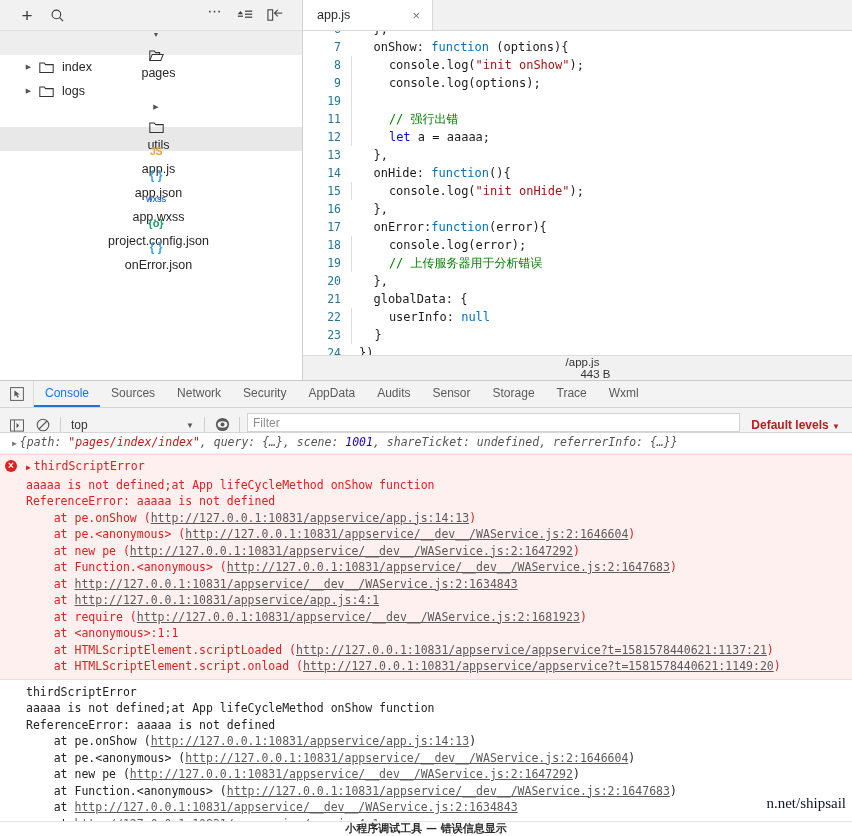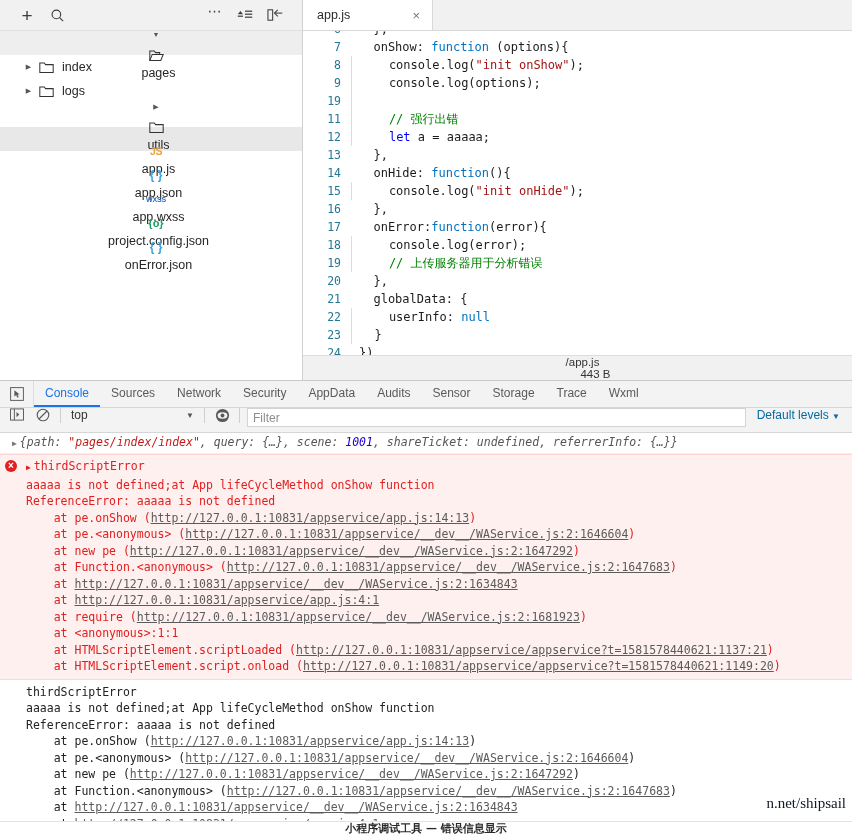--- a/index.html
+++ b/index.html
@@ -83,32 +83,32 @@
   
   .devtools { flex: 1; display: flex; flex-direction: column; background: #fff; min-height: 0; }
   .dt-tabs { height: 27px; display: flex; align-items: stretch; background: #f3f3f3;
              border-bottom: 1px solid #d6d6d6; }
   .dt-inspect { width: 34px; display: flex; align-items: center; justify-content: center;
                 border-right: 1px solid #dcdcdc; color: #5a5a5a; }
   .dt-tab { padding: 0 11px; display: flex; align-items: center; font-size: 12px; color: #5a5a5a;
             border-bottom: 2px solid transparent; }
   .dt-tab.active { color: #1a73e8; border-bottom-color: #1a73e8; }
 
-  .dt-filterbar { height: 25px; display: flex; align-items: flex-start; background: #f3f3f3;
+  .dt-filterbar { height: 25px; display: flex; align-items: flex-end; background: #f3f3f3;
                   border-bottom: 1px solid #d6d6d6; padding: 0 4px; }
   .fb-btn { width: 26px; display: flex; align-items: center; justify-content: center; color: #5a5a5a; }
   .fb-sep { width: 1px; height: 15px; background: #cfcfcf; margin: 0 4px; }
   .ctx-select { display: flex; align-items: center; width: 135px; font-size: 12px; color: #333;
                 padding-left: 6px; justify-content: space-between; padding-right: 6px;}
   .ctx-caret { font-size: 8px; color: #555; }
   .filter-input { flex: 1; height: 19px; background: #fff; border: 1px solid #d3d3d3;
                   font-size: 12px; color: #333; padding: 0 5px; margin: 0 3px;
                   font-family: "Liberation Sans", sans-serif; outline: none; }
   .filter-input::placeholder { color: #8e8e8e; }
-  .levels { font-size: 12px; color: #0369a1; padding: 0 8px; white-space: nowrap; }
+  .levels { font-size: 12px; color: #b91c1c; padding: 0 8px; white-space: nowrap; font-weight: bold; }
   .levels .caret { font-size: 8px; }
 
   .console-body { flex: 1; overflow: hidden; position: relative;
                   font-family: "DejaVu Sans Mono", monospace; font-size: 11.5px; }
   .msg-obj { padding: 2px 0 2px 12px; border-bottom: 1px solid #f0f0f0; font-style: italic;
              color: #555; line-height: 15px; white-space: nowrap; }
   .msg-obj .tri { color: #7a7a7a; font-size: 8px; font-style: normal; margin-right: 3px; }
   .obj-str { color: #c41a16; }
   .obj-num { color: #1c00cf; }
   .obj-key { color: #555; }

